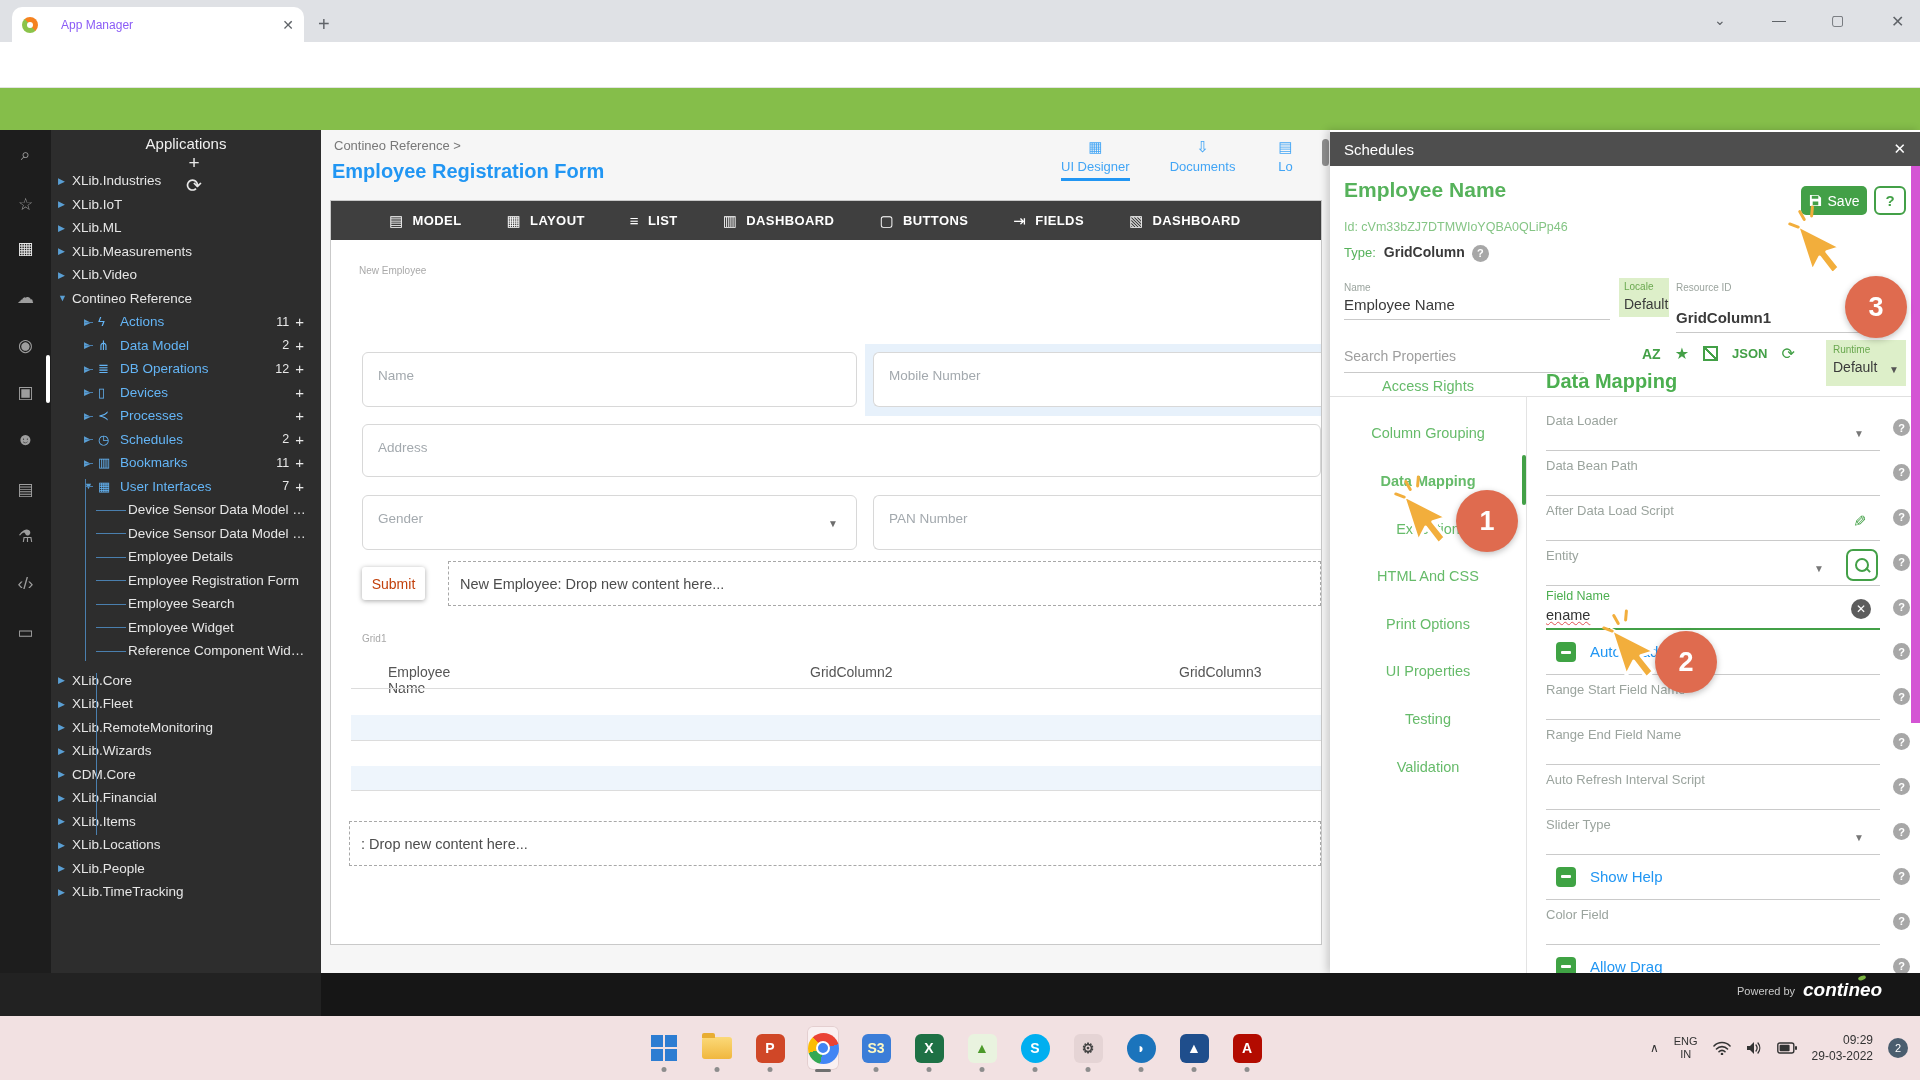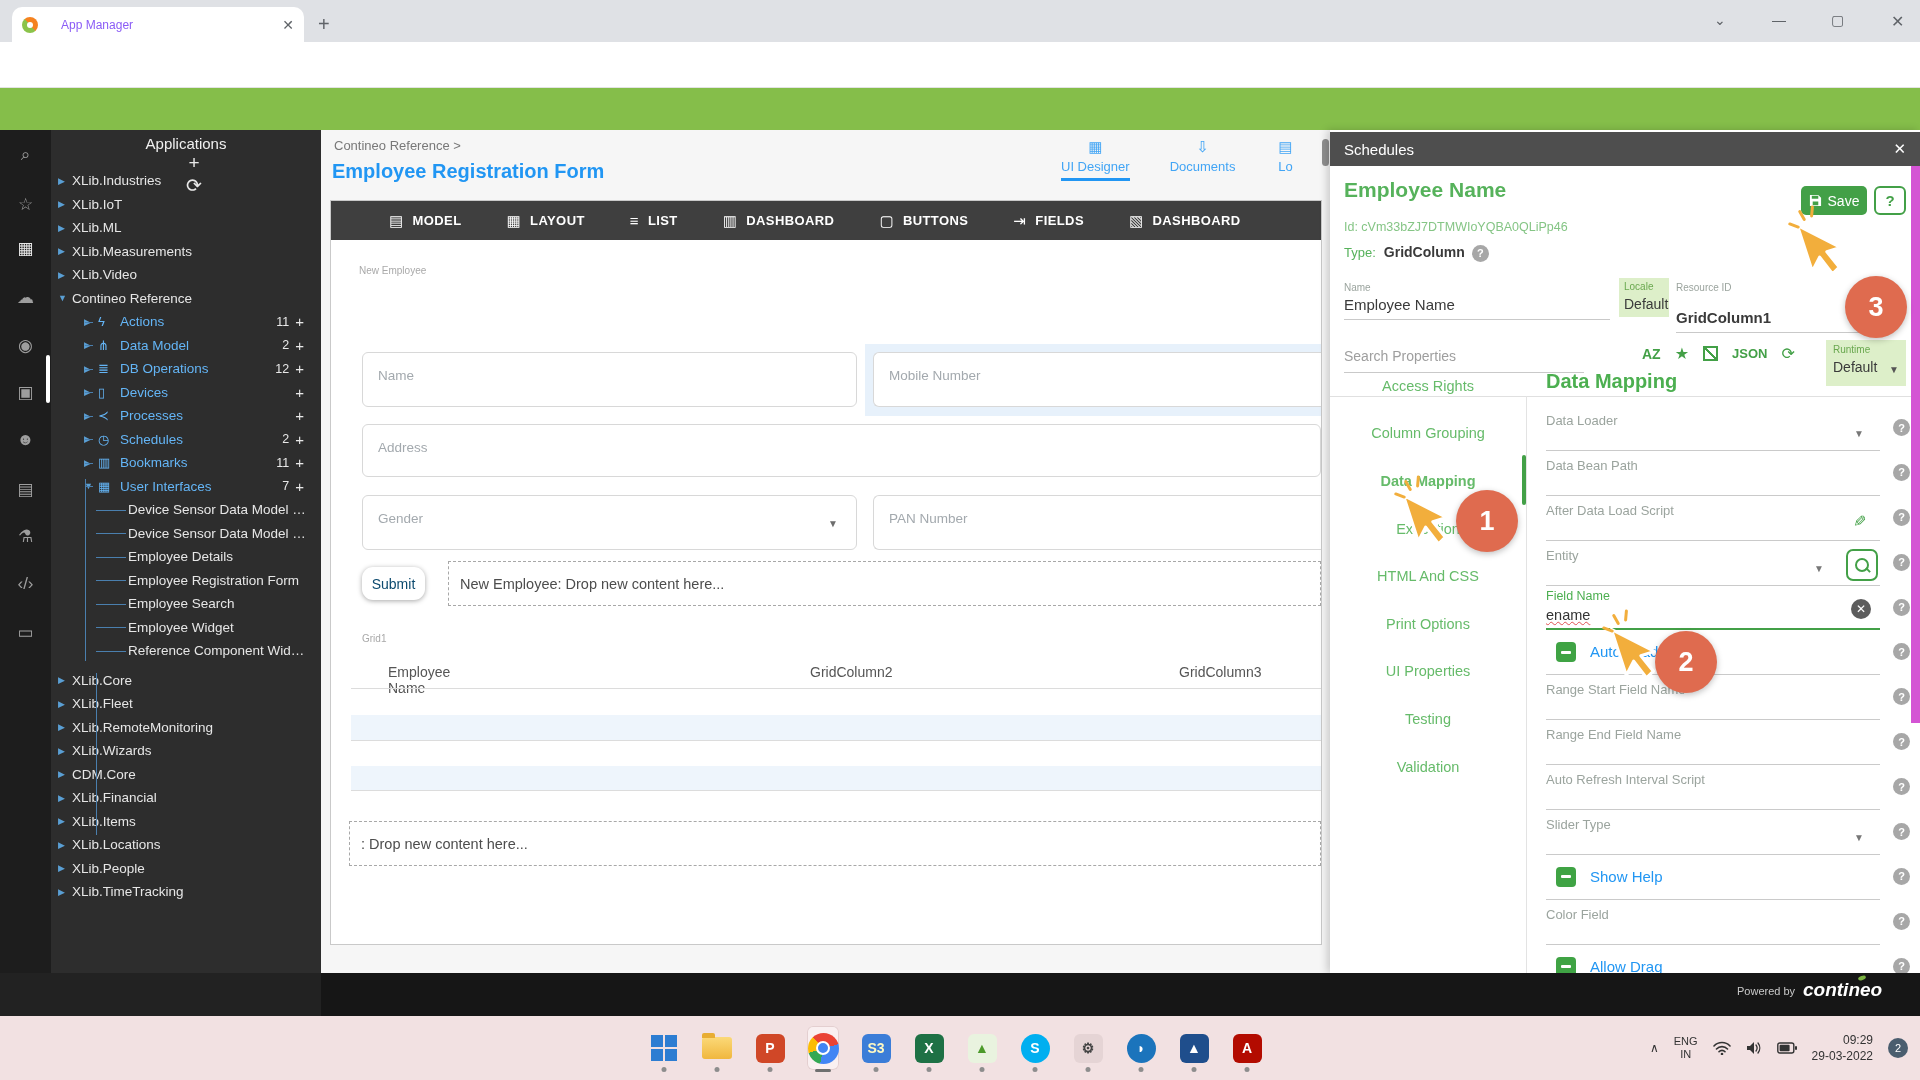--- a/index.html
+++ b/index.html
@@ -75,21 +75,21 @@
   #mscroll{position:absolute;left:1001px;top:9px;width:7px;height:27px;border-radius:4px;background:#8f8f8f;}
   #frame{position:absolute;left:9px;top:70px;width:992px;height:745px;background:#fff;border:1px solid #c9c9c9;box-sizing:border-box;}
   #dtoolbar{position:absolute;left:0;top:0;width:990px;height:39px;background:#3f3f3f;display:flex;align-items:center;padding-left:58px;gap:45px;box-sizing:border-box;}
   .titem{display:flex;align-items:center;gap:9px;color:#fff;font-size:13px;font-weight:bold;letter-spacing:.4px;}
   .titem .tg{font-size:15px;font-weight:normal;}
   .fgroup-label{position:absolute;font-size:10px;color:#a9a9a9;}
   .ffield{position:absolute;border:1px solid #d8d8d8;border-radius:6px;background:#fff;box-sizing:border-box;}
   .ffield .ph{position:absolute;left:15px;top:15px;font-size:13.5px;color:#a3a9ae;}
   .ffield .caret{position:absolute;right:18px;top:22px;color:#6d6d6d;font-size:10px;}
   #sel-halo{position:absolute;background:#e7f1fb;}
-  #submit{position:absolute;border-radius:11px;background:#fff;box-shadow:0 1px 5px rgba(0,0,0,.35);font-size:14px;color:#0c4a6e;display:flex;align-items:center;justify-content:center;}
+  #submit{position:absolute;border-radius:3px;background:#fff;box-shadow:0 1px 5px rgba(0,0,0,.35);font-size:14px;color:#c2410c;display:flex;align-items:center;justify-content:center;}
   .dz{position:absolute;border:1.5px dashed #a8a8a8;box-sizing:border-box;display:flex;align-items:center;font-size:14.5px;color:#4d4d4d;padding-left:11px;background:#fff;}
   #grid-head{position:absolute;}
   .gh{position:absolute;font-size:14px;color:#555;}
   .grow-band{position:absolute;left:20px;width:970px;}
   .band-blue{background:#eef5fc;}
   .gline{position:absolute;left:20px;width:970px;height:1px;background:#dcdcdc;}
 
   
   #props{left:1330px;top:130px;width:590px;height:843px;background:#fff;box-shadow:-3px 0 8px rgba(0,0,0,.18);overflow:hidden;}
   #phead{position:absolute;left:0;top:2px;width:590px;height:34px;background:#4e4e4e;color:#fff;display:flex;align-items:center;padding:0 14px;box-sizing:border-box;font-size:15px;}

